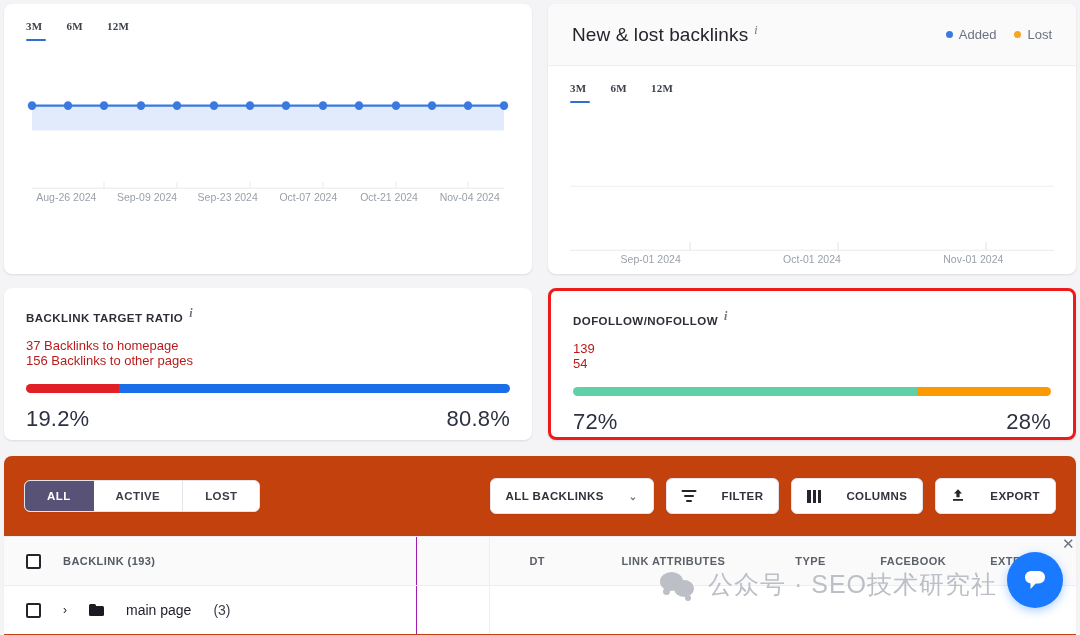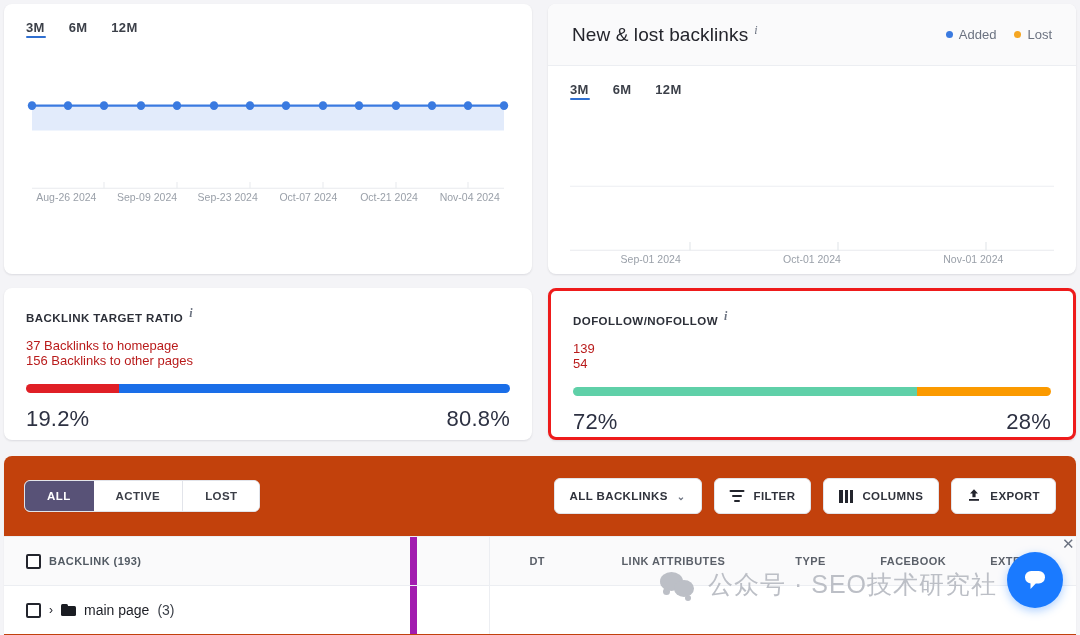--- a/index.html
+++ b/index.html
@@ -43,23 +43,24 @@
     vertical-align: super;
   }
   .legend { margin-left: auto; display: flex; gap: 18px; align-items: center; }
   .legend-item { display: flex; align-items: center; gap: 6px; font-size: 13px; color: #6b7280; }
   .dot { width: 7px; height: 7px; border-radius: 50%; display: inline-block; }
 
   .card-body { position: relative; height: 207px; padding: 16px 22px 0; }
 
   .range-tabs { display: flex; gap: 24px; }
   .range-tab {
-    font-size: 13px; font-weight: 700; color: #3c4049;
-    letter-spacing: .3px; position: relative; padding-bottom: 3px;
+    font-size: 11px; font-weight: 700; color: #3c4049;
+    letter-spacing: .3px; position: relative; padding-bottom: 9px;
     cursor: pointer;
+    font-family: Liberation Serif, serif;
   }
   .range-tab.active::after {
     content: ""; position: absolute; left: 0; bottom: 0;
     width: 20px; height: 2.5px; background: #2f6fd0; border-radius: 2px;
   }
 
   .plot { position: absolute; left: 22px; right: 22px; top: 52px; bottom: 0; }
   .plot svg { display: block; width: 100%; height: 100%; }
 
   .xaxis {
@@ -113,21 +114,21 @@
   .seg-btn {
     font-size: 11.5px; font-weight: 700; letter-spacing: .4px;
     color: #3a3d46; padding: 9px 22px; cursor: pointer;
     border-right: 1px solid #e2e4ea; background: #fff;
   }
   .seg-btn:last-child { border-right: none; }
   .seg-btn.active { background: #585277; color: #fff; border-right-color: #585277; }
 
   .tool-right { margin-left: auto; display: flex; gap: 12px; align-items: center; }
   .tbtn {
-    display: flex; align-items: center; gap: 9px;
+    display: flex; align-items: center; gap: 25px;
     height: 36px; padding: 0 15px;
     background: #fff; border: 1px solid #e2e4ea; border-radius: 6px;
     font-size: 11.5px; font-weight: 700; letter-spacing: .4px; color: #2f323b;
     cursor: pointer; box-shadow: 0 1px 1px rgba(16,24,40,.04);
     white-space: nowrap;
   }
   .tbtn.select { justify-content: space-between; min-width: 144px; }
   .chev { font-size: 10px; color: #6b7280; }
 
   .ico { display: inline-block; }
@@ -147,21 +148,21 @@
     height: 50px; display: flex; align-items: center;
     background: #fafafb;
     border-top: 1px solid #eceef2; border-bottom: 1px solid #eceef2;
     font-size: 11px; font-weight: 700; letter-spacing: .45px; color: #5b6069;
   }
   .trow {
     height: 48px; display: flex; align-items: center;
     background: #fff; font-size: 14px; color: #23252d;
   }
   .cell { display: flex; align-items: center; height: 100%; }
-  .c-backlink { width: 418px; padding-left: 22px; gap: 8px; border-right: 7px solid #a21caf; }
+  .c-backlink { width: 418px; padding-left: 22px; gap: 22px; border-right: 1px solid #a21caf; }
   .c-blank    { width: 74px;  border-right: 1px solid #eceef2; }
   .c-dt       { width: 96px;  justify-content: center; }
   .c-linkattr { width: 180px; justify-content: center; }
   .c-type     { width: 98px;  justify-content: center; }
   .c-facebook { width: 110px; justify-content: center; }
   .c-external { width: 110px; justify-content: center; }
 
   .cbox {
     width: 15px; height: 15px; border: 2px solid #23252d;
     border-radius: 2px; background: #fff; flex: none; cursor: pointer;

